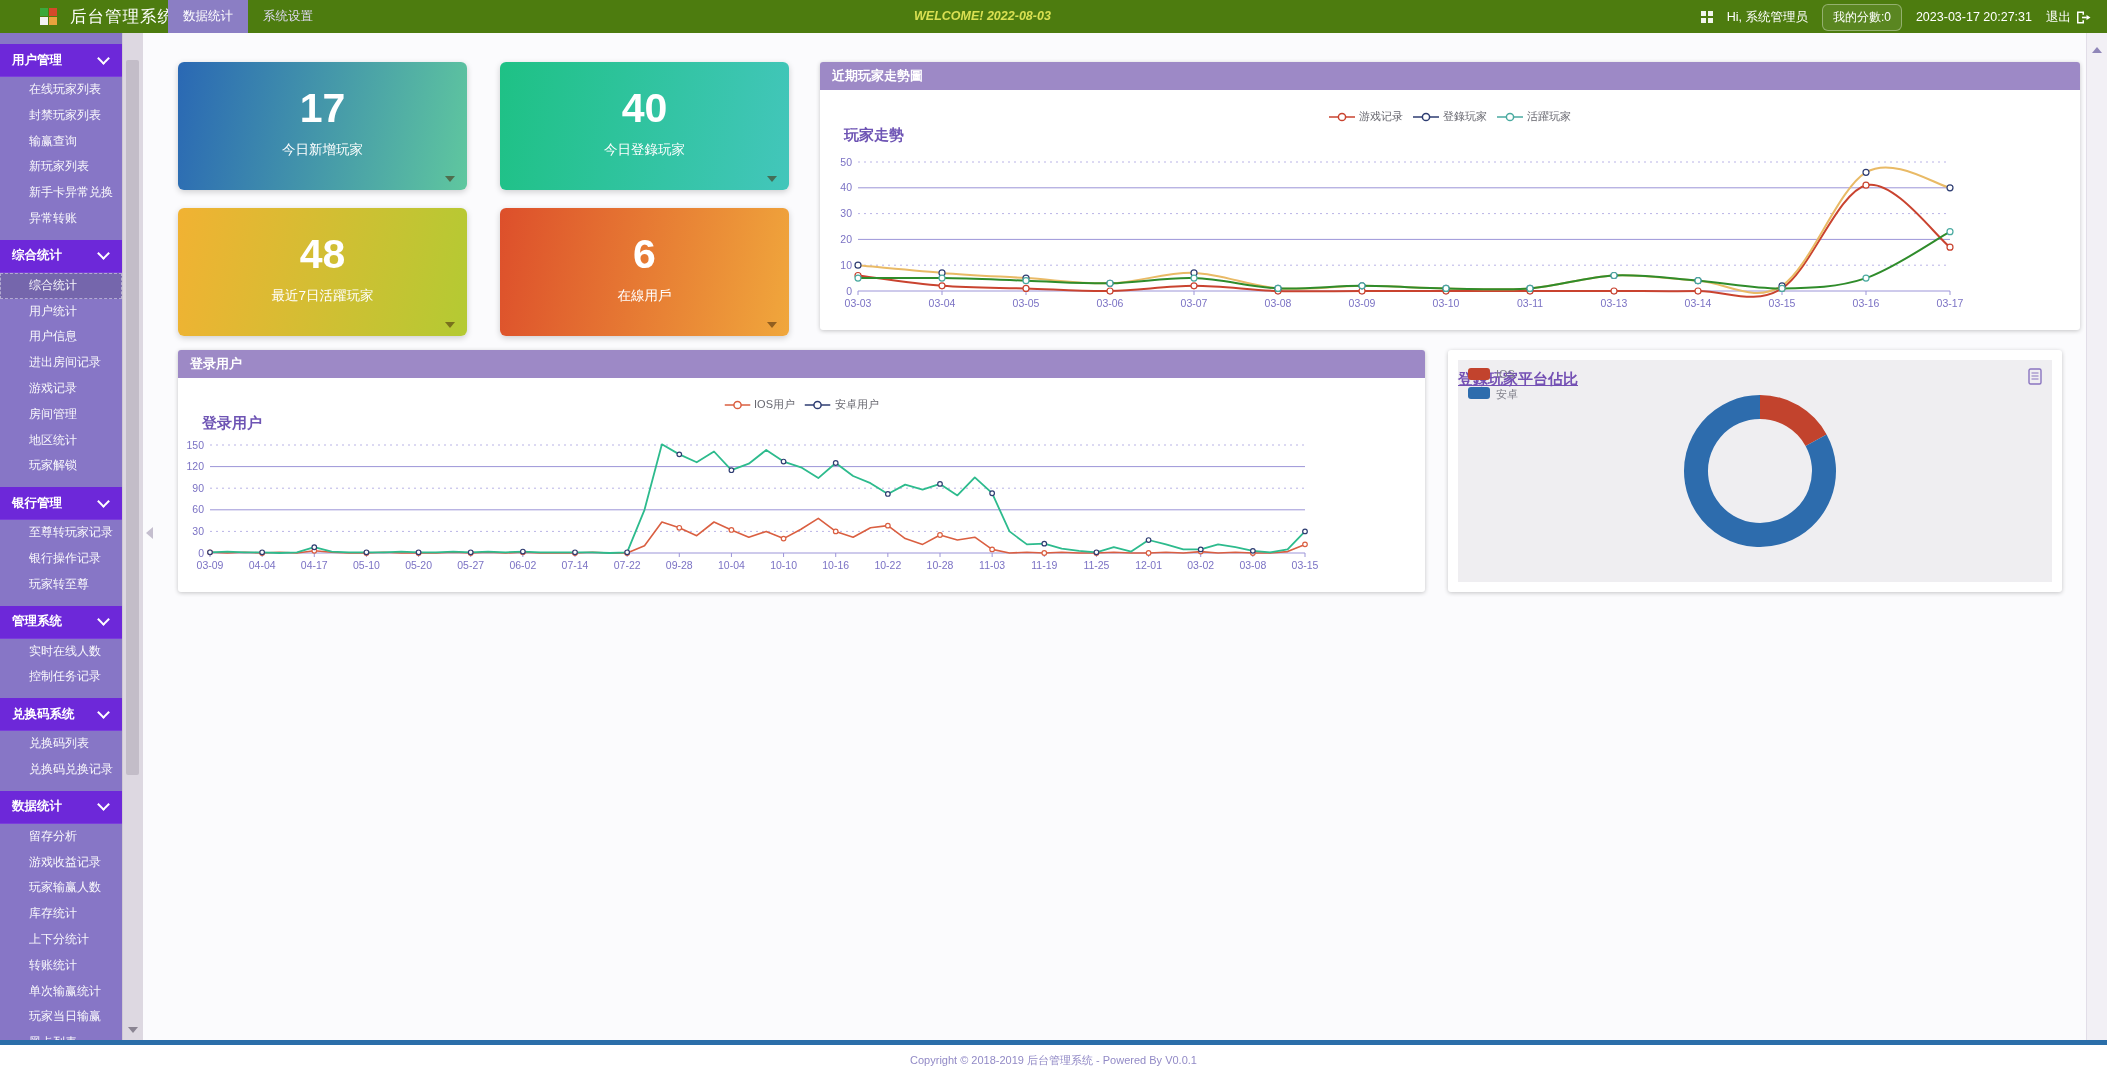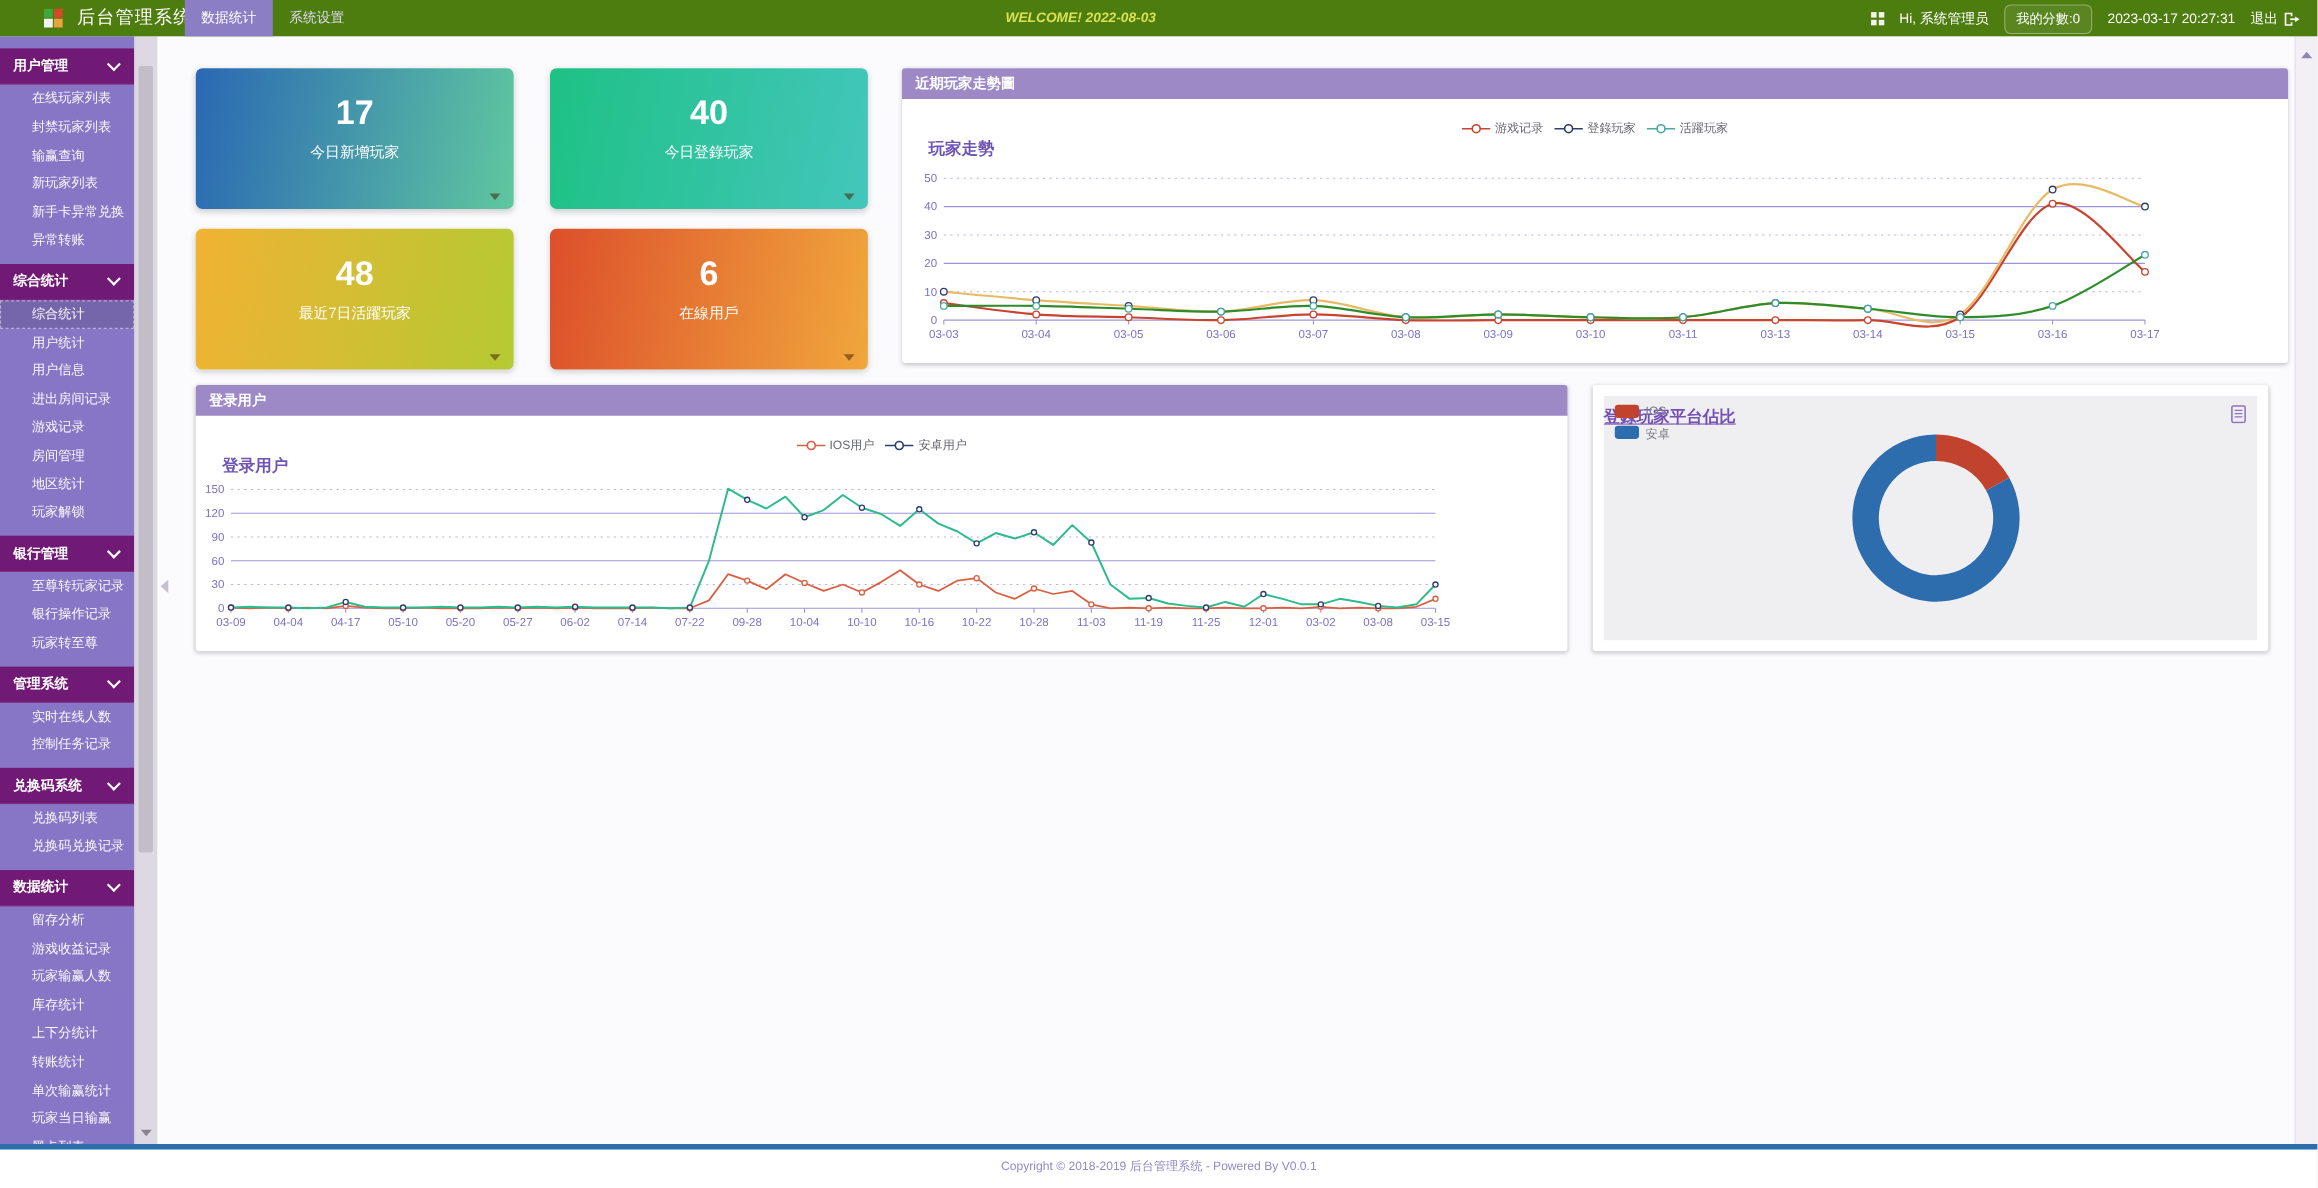--- a/index.html
+++ b/index.html
@@ -20,42 +20,42 @@
   .tb-right{position:absolute;right:16px;top:0;height:34px;display:flex;align-items:center;gap:14px;font-size:12.5px;}
   .grid-ic{display:grid;grid-template-columns:5px 5px;grid-template-rows:5px 5px;gap:2px;}
   .grid-ic i{background:#fff;opacity:.92;}
   .score-box{border:1px solid rgba(255,255,255,.35);background:rgba(255,255,255,.08);
              border-radius:6px;padding:4px 10px;font-size:12px;cursor:pointer;}
   .logout{display:flex;align-items:center;gap:5px;cursor:pointer;}
 
   
   .sidebar{position:absolute;left:0;top:33px;width:122px;height:1007px;background:#8776c6;overflow:hidden;z-index:20;}
   #sbmenu{padding-top:3px;}
-  .sb-group{margin-top:8px;height:32px;background:#701a75;display:flex;align-items:center;
+  .sb-group{margin-top:8px;height:32px;background:#6d28d9;display:flex;align-items:center;
             justify-content:space-between;padding:0 14px 0 12px;font-size:12.5px;font-weight:bold;
             color:#fff;cursor:pointer;border-bottom:1px solid rgba(255,255,255,.10);}
   .chev{width:7px;height:7px;border-right:2px solid #fff;border-bottom:2px solid #fff;
         transform:rotate(45deg);margin-top:-4px;}
   .sb-item{height:25.8px;line-height:25.8px;padding-left:29px;font-size:12px;color:rgba(255,255,255,.95);
            cursor:pointer;white-space:nowrap;overflow:hidden;}
   .sb-item.active{background:rgba(0,0,0,.13);outline:1px dashed rgba(255,255,255,.45);outline-offset:-1px;}
 
   .sb-scroll{position:absolute;left:122px;top:33px;width:20px;height:1007px;background:#ddd8e1;
              border-left:1px solid #cfc9d4;z-index:21;}
   .sb-thumb{position:absolute;left:3px;top:27px;width:13px;height:715px;background:#c3bdc8;border-radius:2px;cursor:pointer;}
   .sb-down{position:absolute;left:5px;bottom:7px;width:0;height:0;cursor:pointer;
            border-left:5px solid transparent;border-right:5px solid transparent;border-top:6px solid #8a8492;}
   .collapse-handle{position:absolute;left:146px;top:527px;width:0;height:0;cursor:pointer;z-index:22;
            border-top:6px solid transparent;border-bottom:6px solid transparent;border-right:7px solid #c5bfcf;}
 
   
   .content{position:absolute;left:146px;top:33px;width:1940px;height:1007px;background:#fbfbfd;}
   .stat-card{position:absolute;width:289px;height:128px;border-radius:6px;color:#fff;text-align:center;
              box-shadow:0 2px 6px rgba(0,0,0,.18);cursor:pointer;}
-  .stat-value{margin-top:23px;font-size:31px;font-weight:bold;}
+  .stat-value{margin-top:23px;font-size:41px;font-weight:bold;}
   .stat-label{margin-top:9px;font-size:13.5px;}
   .stat-caret{position:absolute;right:12px;bottom:8px;width:0;height:0;cursor:pointer;
               border-left:5px solid transparent;border-right:5px solid transparent;
               border-top:6px solid rgba(70,40,10,.55);}
 
   .panel{position:absolute;background:#fff;box-shadow:0 1px 4px rgba(0,0,0,.22);border-radius:3px;}
   .panel-header{height:28px;line-height:28px;background:#9d89c6;color:#fff;font-size:13px;
                 font-weight:bold;padding-left:12px;border-radius:3px 3px 0 0;}
   .chart-title{position:absolute;left:24px;top:44px;font-size:15px;font-weight:bold;color:#6e54b4;margin-top:20px;}
   .legend{position:absolute;top:47px;left:50%;transform:translateX(-50%);display:flex;gap:10px;white-space:nowrap;}

